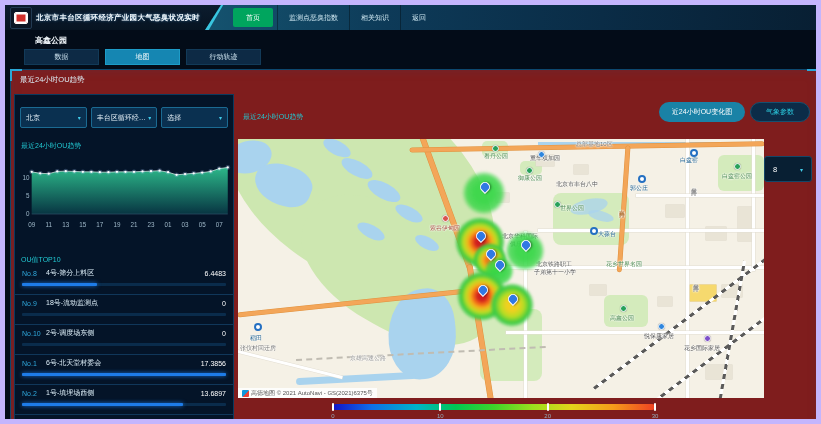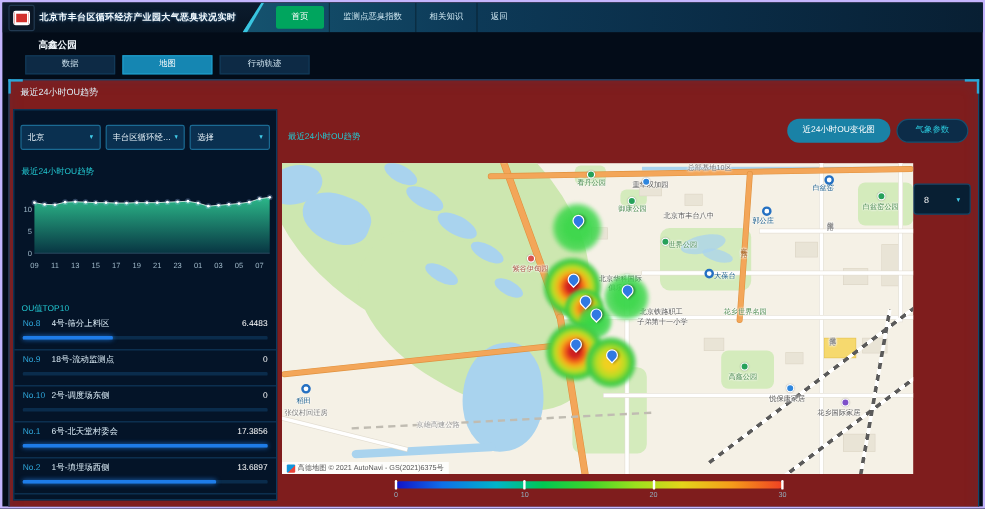--- a/index.html
+++ b/index.html
@@ -1,16 +1,16 @@
 <!DOCTYPE html>
 <html><head>
 <meta charset="utf-8">
 <style>
   html,body{margin:0;padding:0;background:#01060c;}
-  #app{position:relative;width:821px;height:424px;background:#030c18;font-family:"Liberation Sans","DejaVu Sans",sans-serif;overflow:hidden;border:2px solid #c4b5fd;box-sizing:border-box;}
+  #app{position:relative;width:821px;height:424px;background:#030c18;font-family:"Liberation Sans","DejaVu Sans",sans-serif;overflow:hidden;border:5px solid #c4b5fd;box-sizing:border-box;}
   
   .hdr{position:absolute;left:0;top:0;right:0;height:25px;background:linear-gradient(#0c1c2e,#071422);}
   .logo{position:absolute;left:5px;top:2px;width:20px;height:20px;background:#0b1726;border:1px solid #223a52;border-radius:2px;display:flex;align-items:center;justify-content:center;}
   .logo i{display:block;width:12px;height:10px;border:1.5px solid #fff;border-radius:2px;background:#d2302c;box-shadow:inset 0 0 0 1.5px #fff;}
   .hdr-title{position:absolute;left:31px;top:0;height:25px;line-height:25px;font-size:7.5px;font-weight:bold;color:#f2f8fc;letter-spacing:.3px;text-shadow:0 0 3px rgba(80,180,255,.5);}
   .nav{position:absolute;left:200px;right:0;top:0;height:25px;background:linear-gradient(90deg,#15536f,#0d3a58 30%,#0a2c46 65%,#081f33);clip-path:polygon(16px 0,100% 0,100% 100%,0 100%);display:flex;align-items:center;padding-left:24px;box-sizing:border-box;}
   .nav::before{content:"";position:absolute;left:7px;top:0;width:4px;height:25px;background:#39c6e0;transform:skewX(-30deg);}
   .nav-item{font-size:7px;color:#cfe8f2;padding:0 11px;line-height:25px;cursor:pointer;position:relative;}
   .nav-item + .nav-item{border-left:1px solid rgba(0,0,0,.35);}
   .nav-item.active{background:#00a55e;color:#fff;line-height:19px;margin:0 4px;border-radius:2px;padding:0 13px;border-left:none;}

